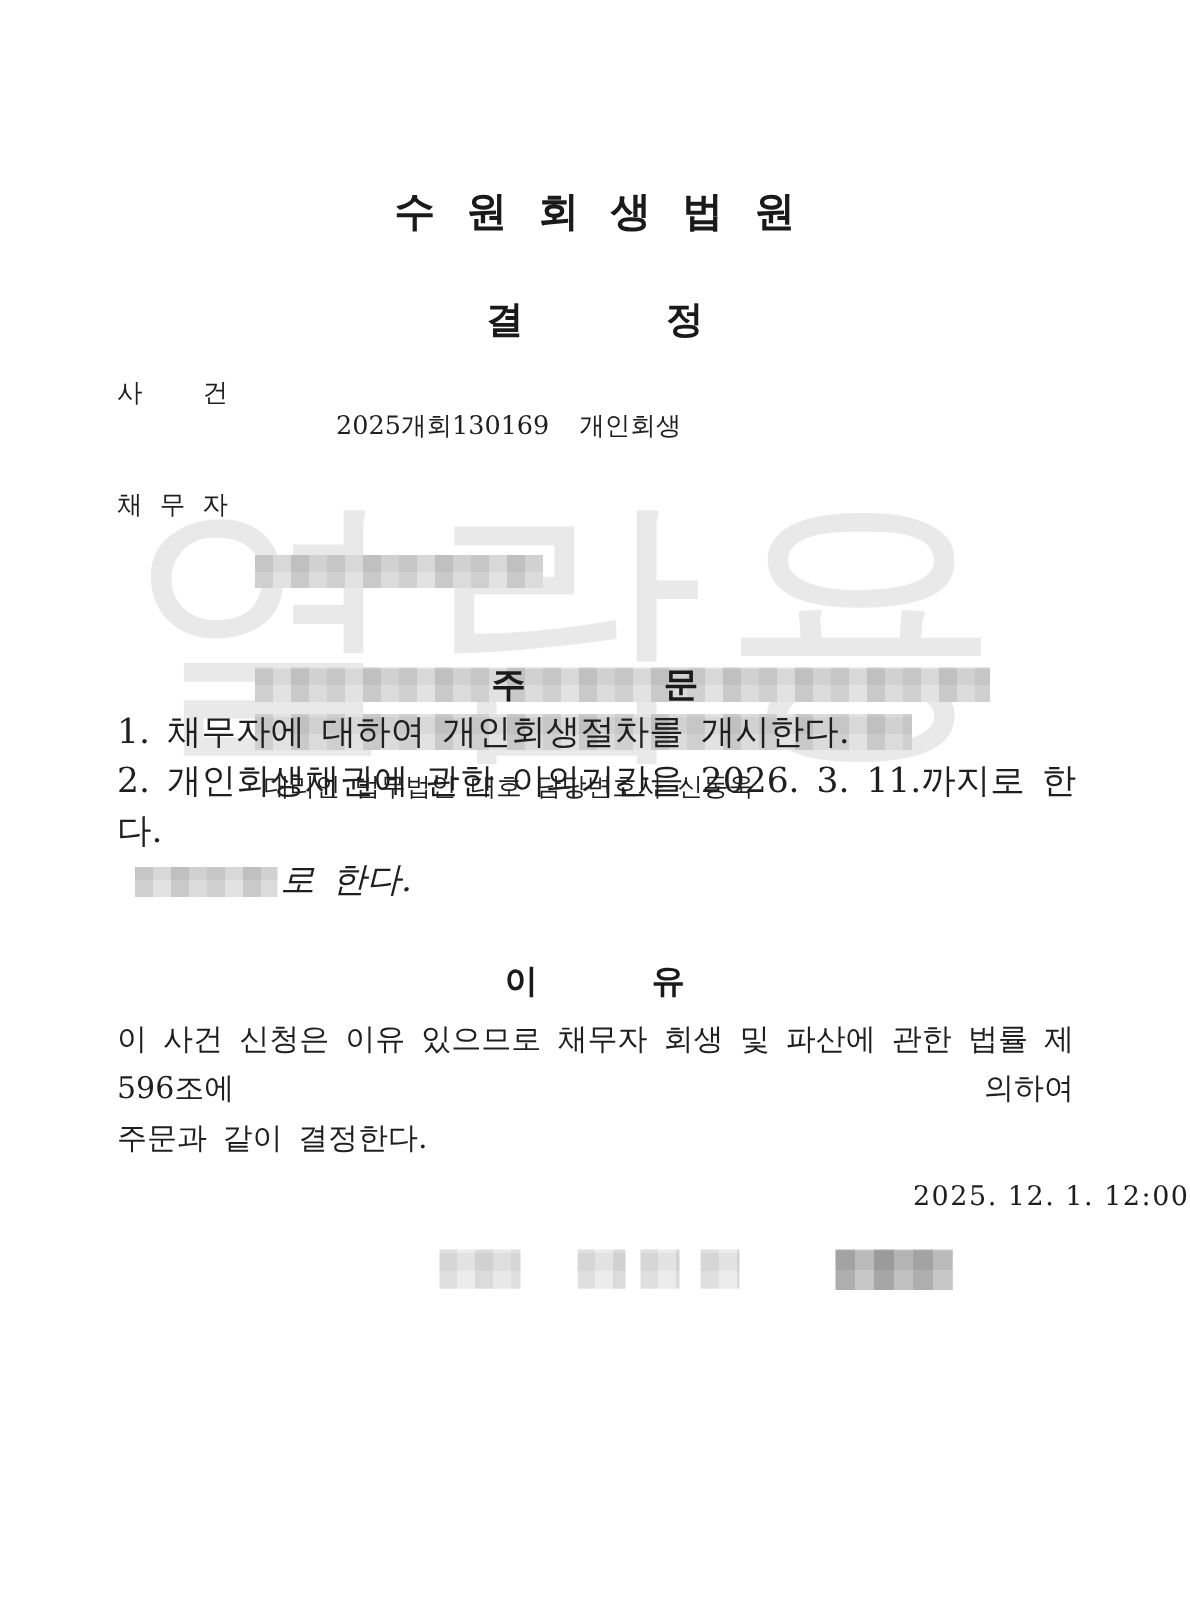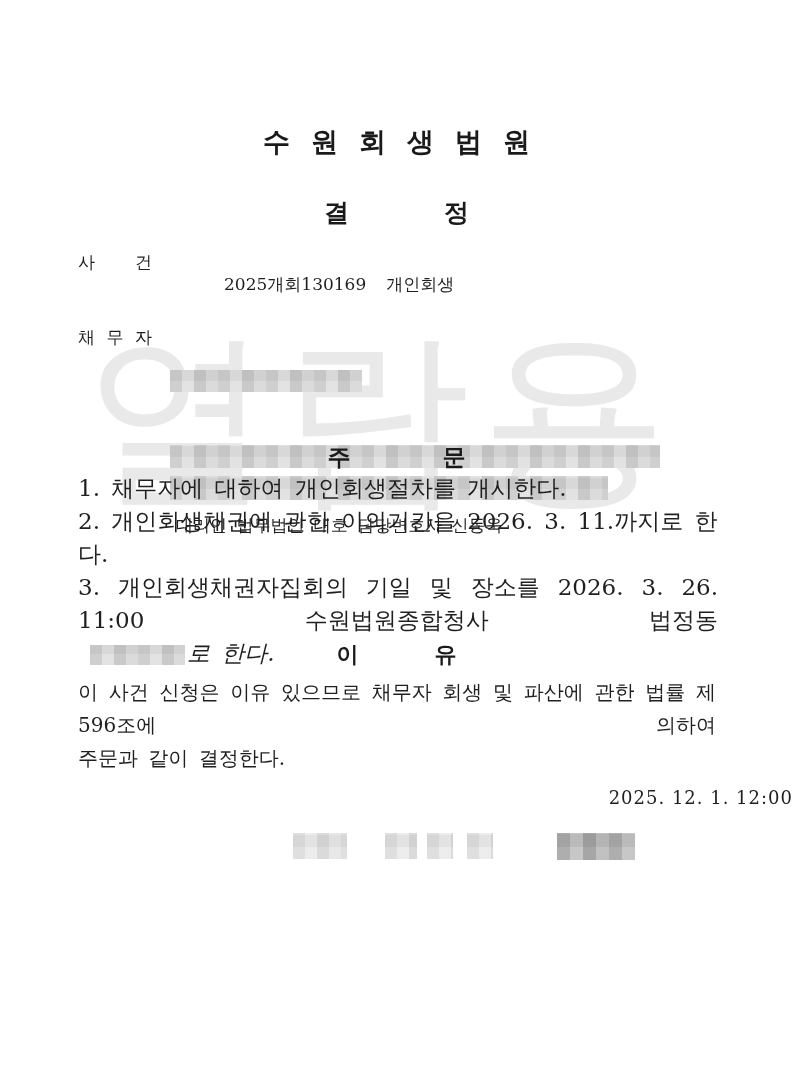--- a/index.html
+++ b/index.html
@@ -139,21 +139,20 @@
     </div>
 
     <div class="jumun-heading heading-sans two-char">
       <span>주</span>
       <span>문</span>
     </div>
 
     <div class="jumun-items">
       <p>1. 채무자에 대하여 개인회생절차를 개시한다.</p>
       <p>2. 개인회생채권에 관한 이의기간을 2026. 3. 11.까지로 한다.</p>
-      <p class="justify-last">3. 개인회생채권자집회의 기일 및 장소를 2026. 3. 26. 11:00 수원법원종합청사 법정동</p>
       <p class="item3-line2"><span class="mosaic redact-inline"></span><span>로 한다.</span></p>
     </div>
 
     <div class="iyu-heading heading-sans two-char">
       <span>이</span>
       <span>유</span>
     </div>
 
     <div class="reason-block">
       <p class="justify-last">이 사건 신청은 이유 있으므로 채무자 회생 및 파산에 관한 법률 제596조에 의하여</p>

